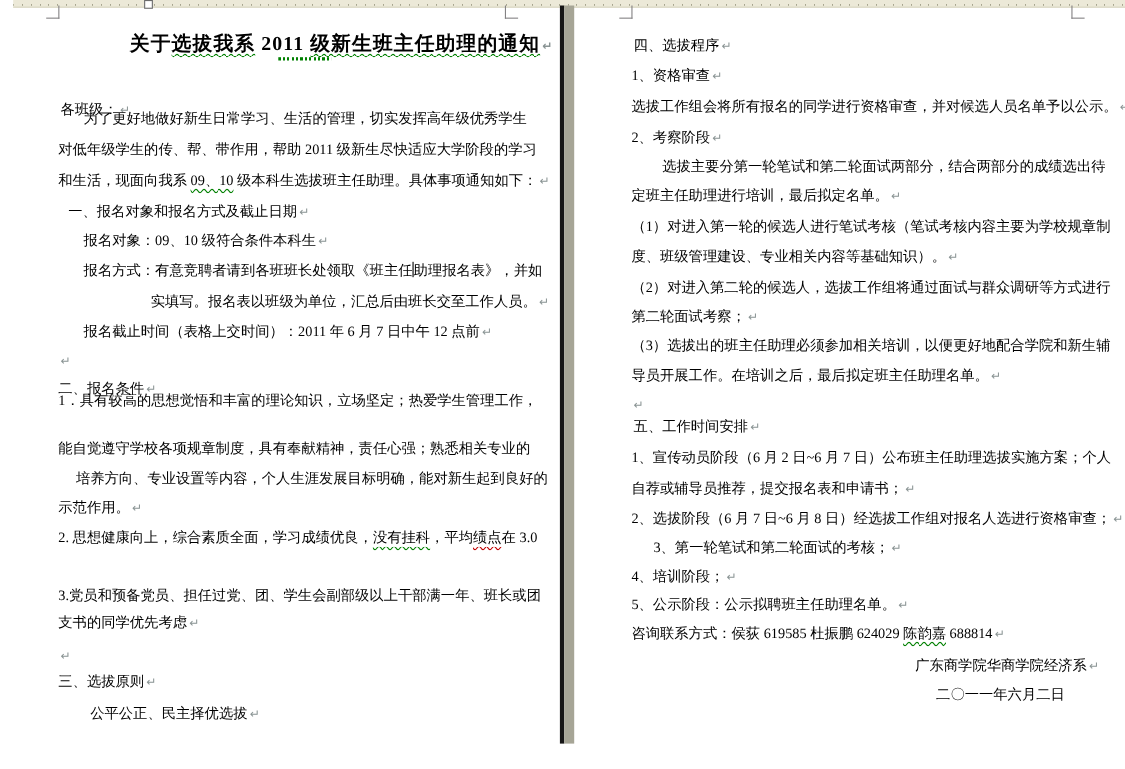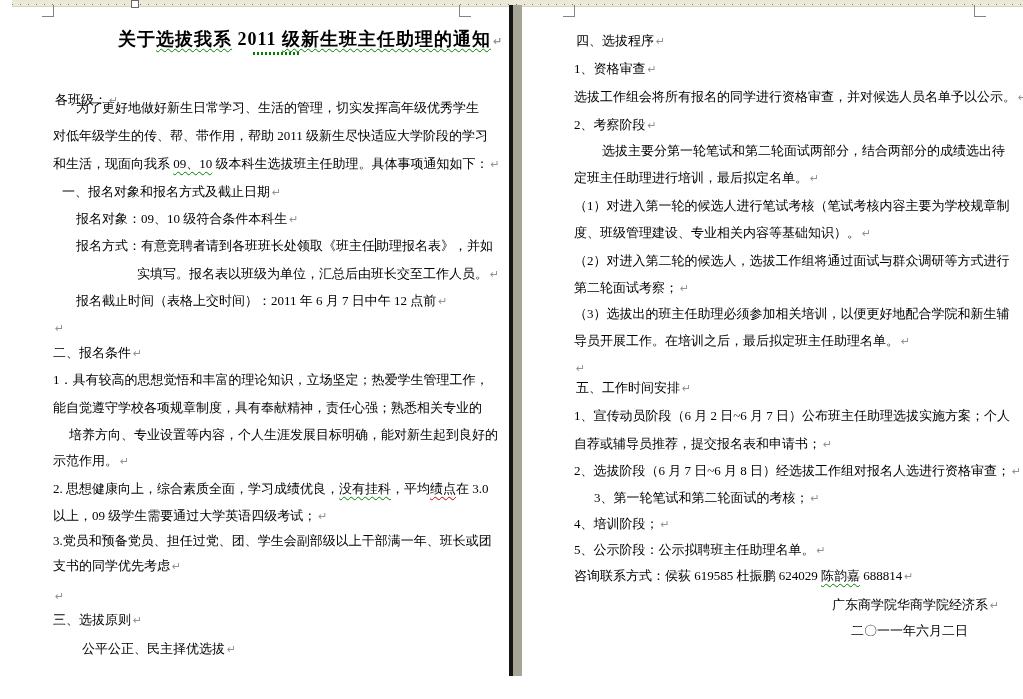--- a/index.html
+++ b/index.html
@@ -66,26 +66,25 @@
     <div class="line" style="left: 76px; top: 100px;"><span>为了更好地做好新生日常学习、生活的管理，切实发挥高年级优秀学生</span></div>
     <div class="line" style="left: 53px; top: 128px;"><span>对低年级学生的传、帮、带作用，帮助 2011 级新生尽快适应大学阶段的学习</span></div>
     <div class="line" style="left: 53px; top: 156px;"><span>和生活，现面向我系 </span><span class="wavy-green">09、10</span><span> 级本科生选拔班主任助理。具体事项通知如下：</span><span class="pilcrow">↵</span></div>
     <div class="line bold" style="left: 62px; top: 184px;"><span>一、报名对象和报名方式及截止日期</span><span class="pilcrow">↵</span></div>
     <div class="line" style="left: 76px; top: 211px;"><span>报名对象：09、10 级符合条件本科生</span><span class="pilcrow">↵</span></div>
     <div class="line" style="left: 76px; top: 238px;"><span>报名方式：有意竞聘者请到各班班长处领取《班主任</span><span class="caret"></span><span>助理报名表》，并如</span></div>
     <div class="line" style="left: 137px; top: 266px;"><span>实填写。报名表以班级为单位，汇总后由班长交至工作人员。</span><span class="pilcrow">↵</span></div>
     <div class="line" style="left: 76px; top: 293px;"><span>报名截止时间（表格上交时间）：2011 年 6 月 7 日中午 12 点前</span><span class="pilcrow">↵</span></div>
     <div class="line" style="left: 53px; top: 320px;"><span class="pilcrow">↵</span></div>
     <div class="line bold" style="left: 53px; top: 345px;"><span>二、报名条件</span><span class="pilcrow">↵</span></div>
-    <div class="line" style="left: 53px; top: 372px;"><span>1．具有较高的思想觉悟和丰富的理论知识，立场坚定；热爱学生管理工作，</span></div>
+    <div class="line" style="left: 53px; top: 356px;"><span>1．具有较高的思想觉悟和丰富的理论知识，立场坚定；热爱学生管理工作，</span></div>
     <div class="line" style="left: 53px; top: 400px;"><span>能自觉遵守学校各项规章制度，具有奉献精神，责任心强；熟悉相关专业的</span></div>
     <div class="line" style="left: 69px; top: 427px;"><span>培养方向、专业设置等内容，个人生涯发展目标明确，能对新生起到良好的</span></div>
     <div class="line" style="left: 53px; top: 453px;"><span>示范作用。</span><span class="pilcrow">↵</span></div>
     <div class="line" style="left: 53px; top: 481px;"><span>2. 思想健康向上，综合素质全面，学习成绩优良，</span><span class="wavy-green">没有挂科</span><span>，平均</span><span class="wavy-red">绩点</span><span>在 3.0</span></div>
-    <div class="line" style="left: 53px; top: 508px;"><span>以上，09 级学生需要通过大学英语四级考试；</span><span class="pilcrow">↵</span></div>
     <div class="line" style="left: 53px; top: 533px;"><span>3.党员和预备党员、担任过党、团、学生会副部级以上干部满一年、班长或团</span></div>
     <div class="line" style="left: 53px; top: 558px;"><span>支书的同学优先考虑</span><span class="pilcrow">↵</span></div>
     <div class="line" style="left: 53px; top: 588px;"><span class="pilcrow">↵</span></div>
     <div class="line bold" style="left: 53px; top: 612px;"><span>三、选拔原则</span><span class="pilcrow">↵</span></div>
     <div class="line" style="left: 82px; top: 641px;"><span>公平公正、民主择优选拔</span><span class="pilcrow">↵</span></div>
     <div class="line bold" style="left: 576px; top: 33px;"><span>四、选拔程序</span><span class="pilcrow">↵</span></div>
     <div class="line" style="left: 574px; top: 61px;"><span>1、资格审查</span><span class="pilcrow">↵</span></div>
     <div class="line" style="left: 574px; top: 89px;"><span>选拔工作组会将所有报名的同学进行资格审查，并对候选人员名单予以公示。</span><span class="pilcrow">↵</span></div>
     <div class="line" style="left: 574px; top: 117px;"><span>2、考察阶段</span><span class="pilcrow">↵</span></div>
     <div class="line" style="left: 602px; top: 143px;"><span>选拔主要分第一轮笔试和第二轮面试两部分，结合两部分的成绩选出待</span></div>

